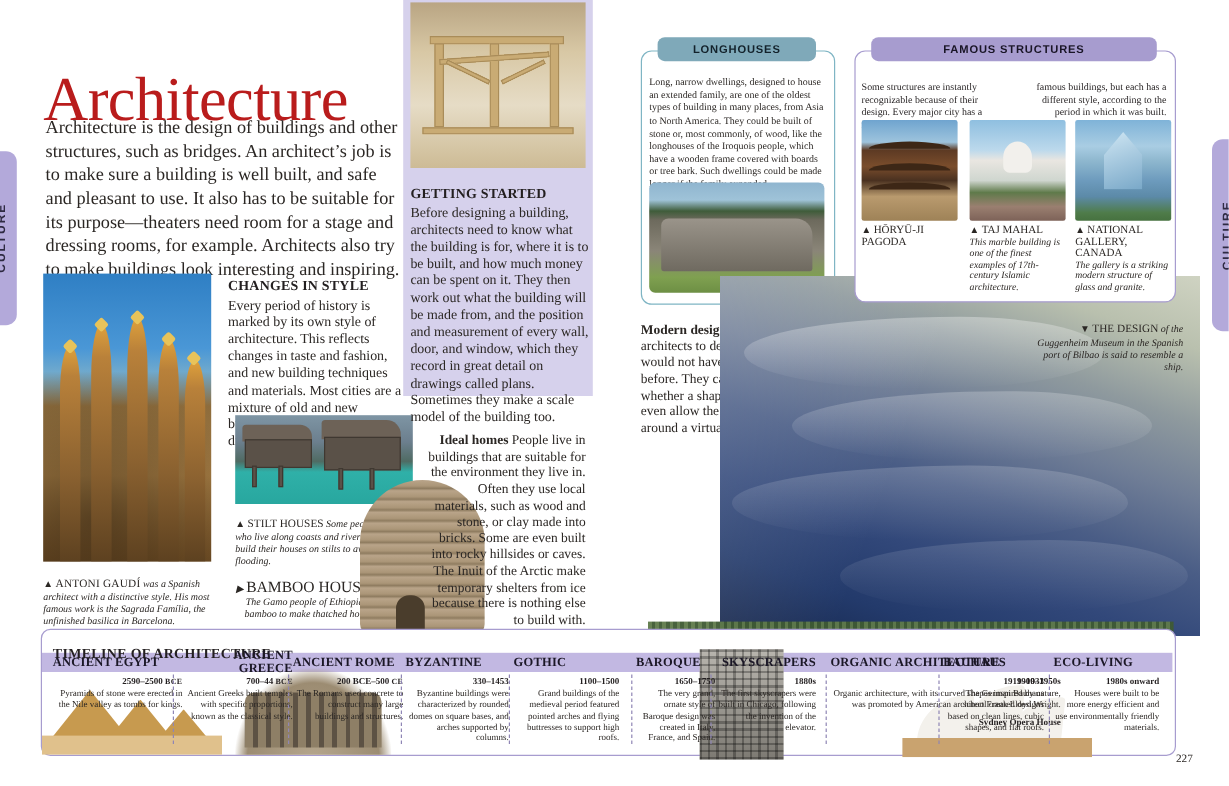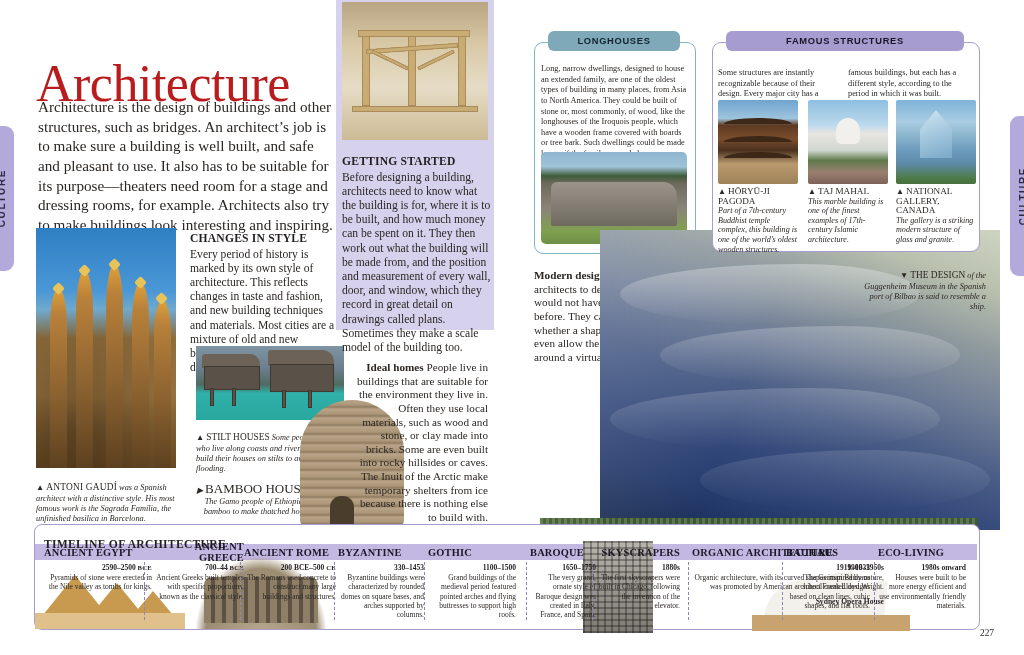--- a/index.html
+++ b/index.html
@@ -111,21 +111,21 @@
   #t-modern b{font-weight:bold;}
 
   
   #box-famous{position:absolute;left:712px;top:42px;width:266px;height:208px;
     background:#fff;border:1px solid #a79ccf;border-radius:9px;}
   #hdr-famous{position:absolute;left:726px;top:31px;width:238px;height:20px;
     background:#a79ccf;border-radius:6px;display:flex;align-items:center;justify-content:center;}
   #hdr-famous span{font-family:"Liberation Sans",sans-serif;font-weight:bold;
     font-size:9.3px;letter-spacing:.7px;color:#191526;}
   #t-famous-a{position:absolute;left:718px;top:60px;width:120px;font-size:8.3px;line-height:10.6px;}
-  #t-famous-b{position:absolute;left:848px;top:60px;width:124px;font-size:8.3px;line-height:10.6px;}
+  #t-famous-b{position:absolute;left:848px;top:60px;width:124px;font-size:8.3px;line-height:10.6px;text-align:right;}
   .fs-cell{position:absolute;top:100px;width:80px;}
   .fs-img{width:80px;height:84px;border-radius:2px;overflow:hidden;position:relative;}
   .fs-cap{margin-top:3px;font-size:8.1px;line-height:9.6px;font-style:italic;color:#2b2724;}
   .fs-cap b{font-style:normal;font-variant:small-caps;font-weight:normal;font-size:9.2px;}
   #fs-0{left:718px;}
   #fs-1{left:808px;}
   #fs-2{left:896px;}
   #pagoda{background:linear-gradient(180deg,#6fa4cf 0%,#9ec4dd 22%,#5d3a23 30%,#7a4d2c 46%,#4a3120 60%,#b99a6e 76%,#9e8257 100%);}
   #pagoda .tier{position:absolute;left:6px;background:#3d2716;height:6px;border-radius:50%/100% 100% 0 0;}
   #taj{background:linear-gradient(180deg,#8fbfe0 0%,#bcd9ec 30%,#e9e6e1 40%,#cfd6cf 60%,#5f7a4a 72%,#9a7f70 86%,#7d6258 100%);}
@@ -302,21 +302,20 @@
 
   <div class="fs-cell" id="fs-0">
     <div class="fs-img" id="pagoda">
       <div class="tier" style="top:18px;width:68px;"></div>
       <div class="tier" style="top:36px;width:68px;"></div>
       <div class="tier" style="top:52px;width:68px;"></div>
     </div>
     <div class="fs-cap">
       <span>▲</span>
       <b>HŌRYŪ-JI PAGODA</b><br>
-      <span>Part of a 7th-century Buddhist temple complex, this building is one of the world’s oldest wooden structures.</span>
     </div>
   </div>
 
   <div class="fs-cell" id="fs-1">
     <div class="fs-img" id="taj">
       <div class="dome"></div>
     </div>
     <div class="fs-cap">
       <span>▲</span>
       <b>TAJ MAHAL</b><br>

